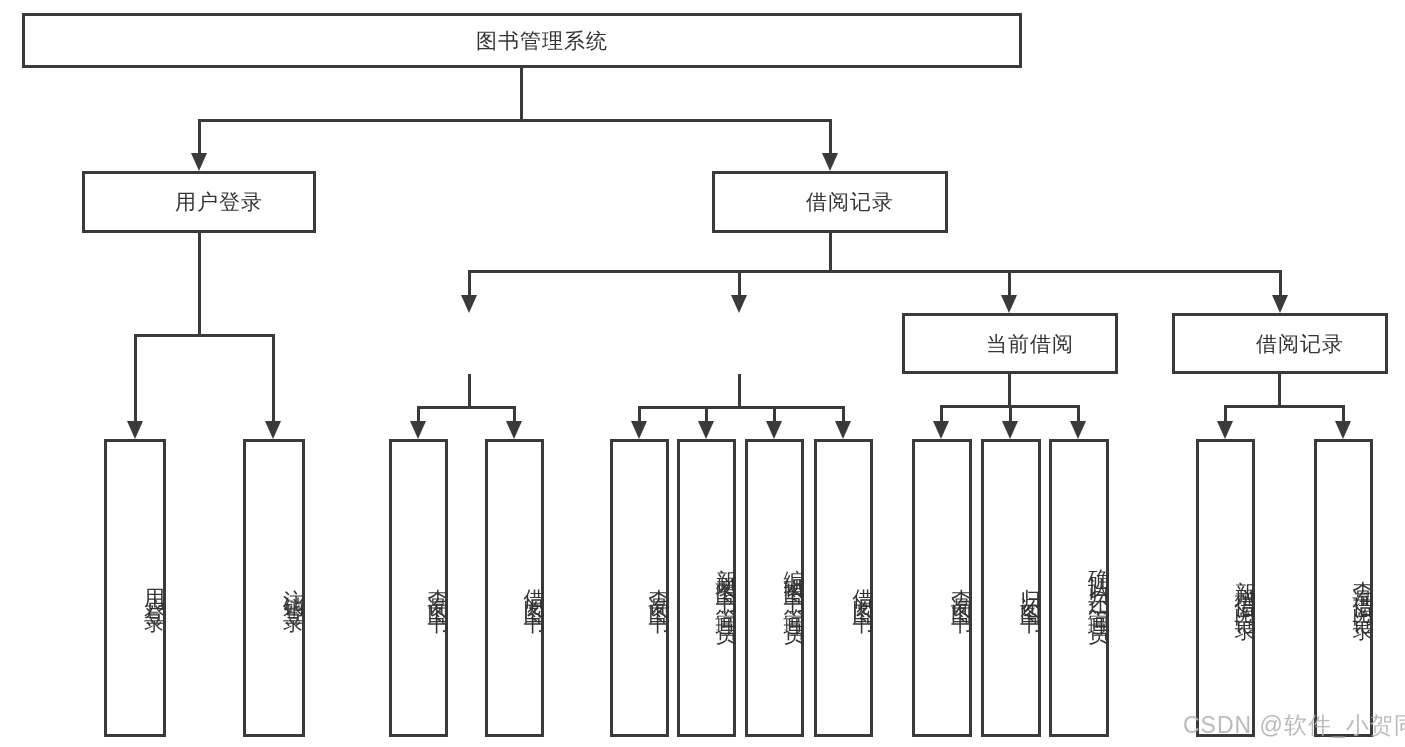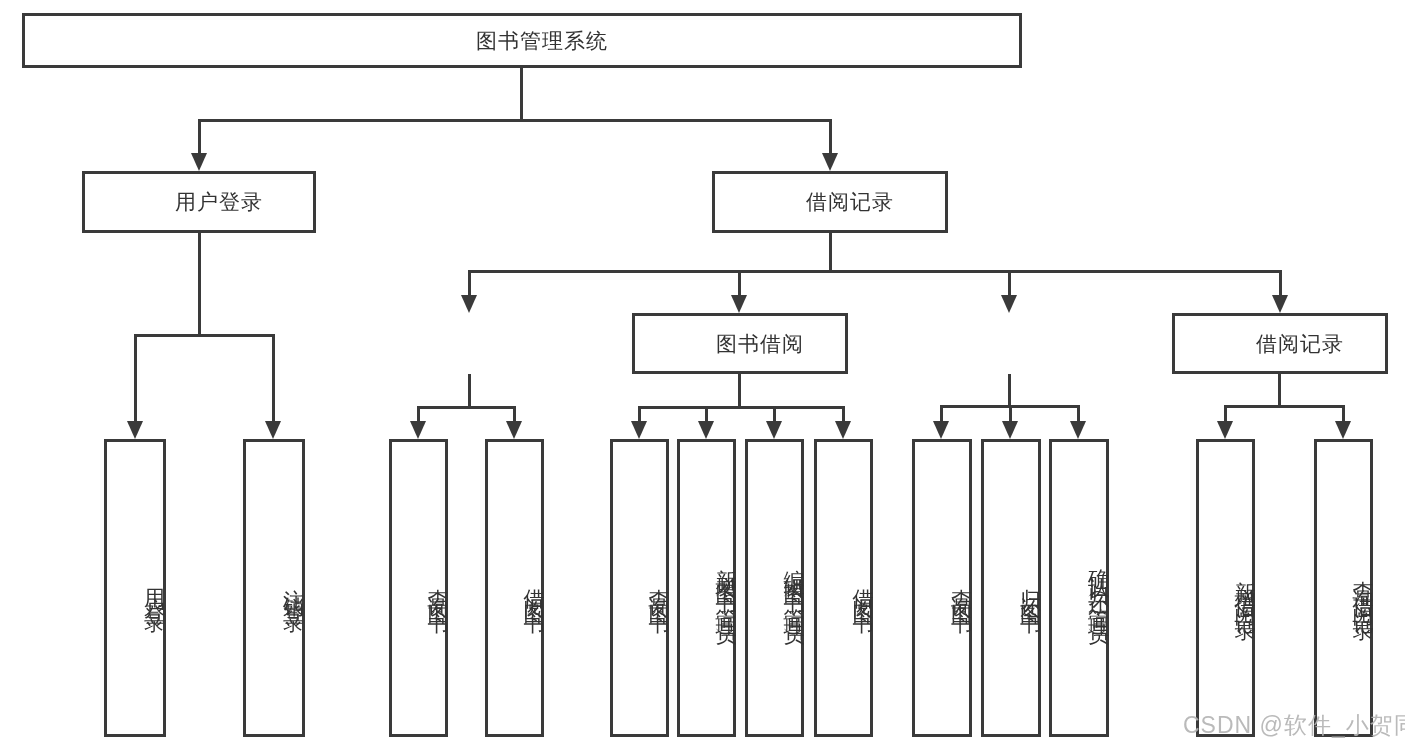--- a/index.html
+++ b/index.html
@@ -38,22 +38,22 @@
     <span class="hlabel">图书管理系统</span>
   </div>
 
   <div class="box" style="left:82px;top:171px;width:234px;height:62px;">
     <span class="hlabel">用户登录</span>
   </div>
   <div class="box" style="left:712px;top:171px;width:236px;height:62px;">
     <span class="hlabel">借阅记录</span>
   </div>
 
-  <div class="box" style="left:632px;top:313px;width:216px;height:61px;">
-    <span class="hlabel">图书借阅</span>
+  <div class="box" style="left:902px;top:313px;width:216px;height:61px;">
+    <span class="hlabel">当前借阅</span>
   </div>
   <div class="box" style="left:1172px;top:313px;width:216px;height:61px;">
     <span class="hlabel">借阅记录</span>
   </div>
 
   <div class="box" style="left:104px;top:439px;width:62px;height:298px;">
     <span class="leaf-label">用户登录</span>
   </div>
   <div class="box" style="left:243px;top:439px;width:62px;height:298px;">
     <span class="leaf-label">注销登录</span>

